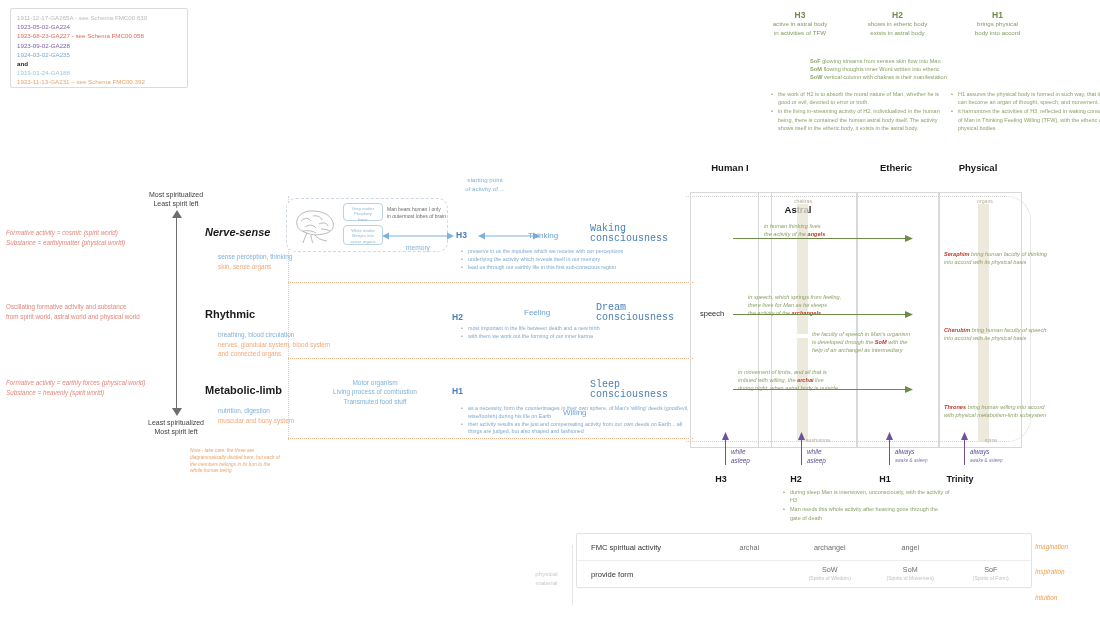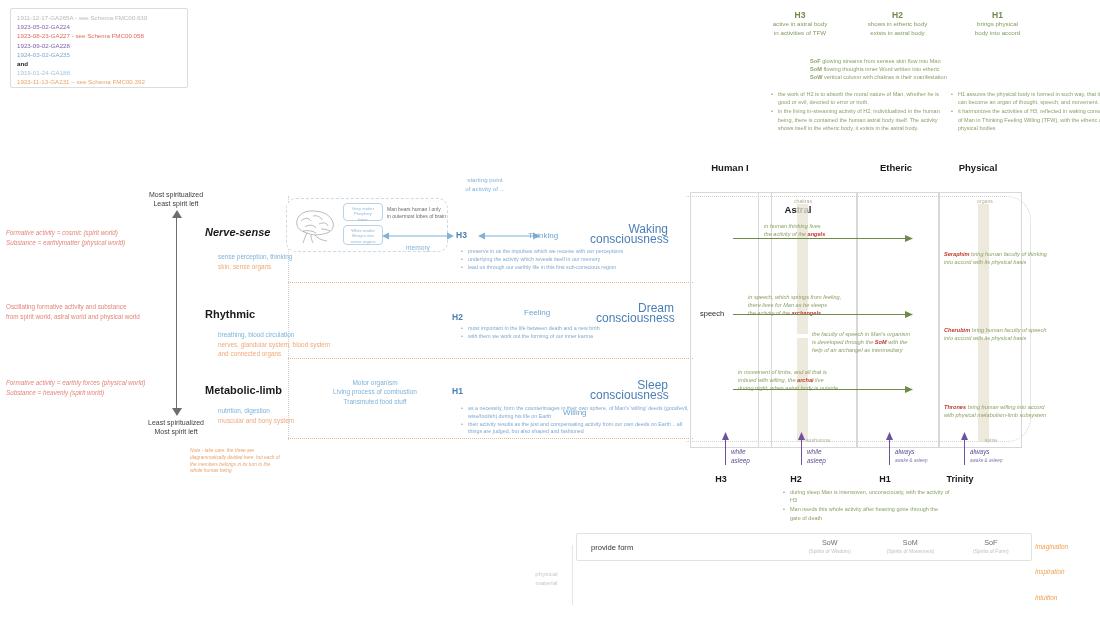--- a/index.html
+++ b/index.html
@@ -59,21 +59,21 @@
   }
   .bbox{
     border:1px solid #b9d2e6;border-radius:4px;background:#fff;
     font-size:4.2px;color:#8fb8d6;text-align:center;line-height:5.4px;
     padding:2px 1px;box-sizing:border-box;
   }
   .bnote{font-size:5px;color:#6a6a6a;line-height:7px;}
   
   .hlabel{font-size:8.5px;font-weight:bold;color:#4a7fb5;}
   .hword{font-size:8px;color:#6fa3cf;}
-  .hcons{font-size:12px;color:#4a7fb5;text-align:right;line-height:10px;}
+  .hcons{font-size:10px;color:#4a7fb5;text-align:left;line-height:10px;font-family:Liberation Mono, monospace;}
   .hbul{font-size:5.3px;color:#7fa8cd;line-height:7.8px;}
   ul.hbul{margin:0;padding-left:8px;list-style:none;}
   ul.hbul li:before{content:"\2022";position:absolute;margin-left:-7px;}
   
   .colhead{font-size:9.5px;font-weight:bold;color:#1a1a1a;text-align:center;}
   .gridcol{border:1px solid #d8d8d8;background:transparent;}
   .bandbox{background:#e8e2d2;opacity:.75;}
   .bandlbl{font-size:5.2px;color:#b4b09f;text-align:center;}
   .greenital{font-size:5.6px;color:#8aa268;font-style:italic;line-height:8px;}
   .greenital b{color:#c0392b;font-weight:bold;}
@@ -392,20 +392,27 @@
   <li>during sleep Man is interwoven, unconsciously, with the activity of H3</li>
   <li>Man needs this whole activity after heaving gone through the gate of death</li>
 </ul>
 
 <div class="abs" id="phys-mat" style="left:524px;top:570px;width:45px;white-space:pre-line;">physical
 material</div>
 <div class="abs vsep" style="left:572px;top:545px;"></div>
 
 <div class="abs" id="bot-table">
   <div class="trow">
+    <div class="tlabel">FMC spiritual activity</div>
+    <div class="tcell">archai</div>
+    <div class="tcell">archangel</div>
+    <div class="tcell">angel</div>
+    <div class="tcell"></div>
+  </div>
+  <div class="trow">
     <div class="tlabel">provide form</div>
     <div class="tcell">
       <span></span>
       <span class="sub"></span>
     </div>
     <div class="tcell">
       <span>SoW</span>
       <span class="sub">(Spirits of Wisdom)</span>
     </div>
     <div class="tcell">

